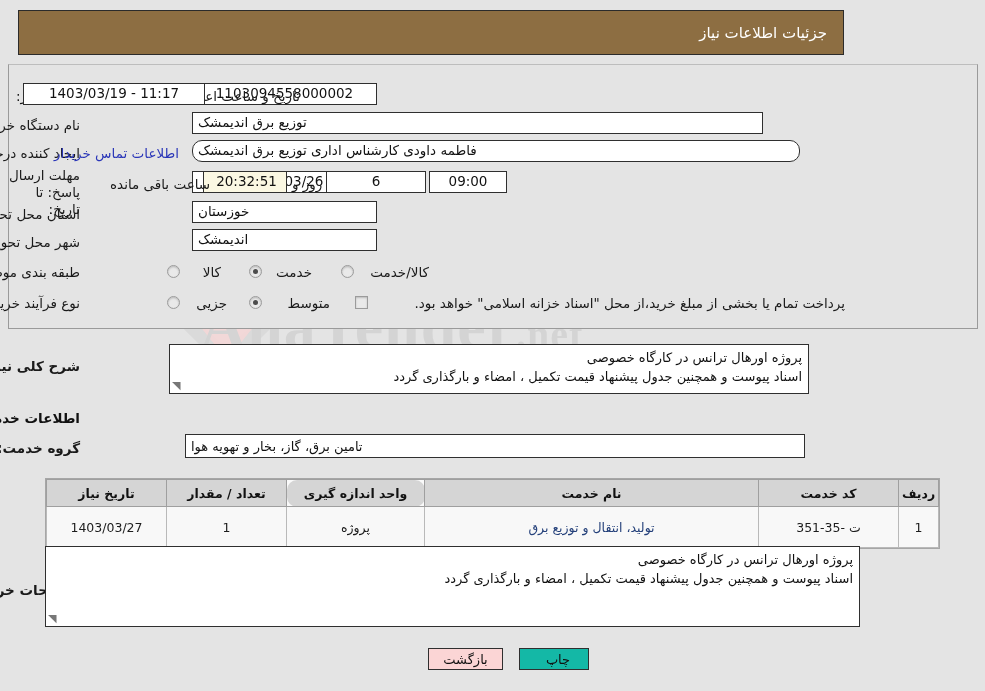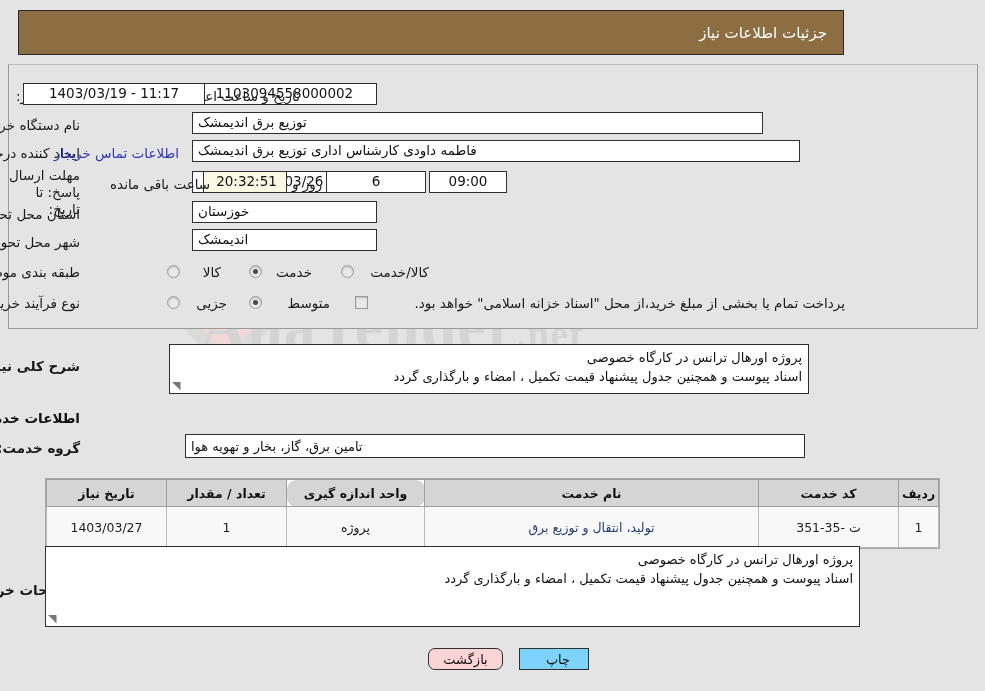--- a/index.html
+++ b/index.html
@@ -208,21 +208,21 @@
     border: 1px solid #2f2f2f;
     font-size: 13px;
     color: #111;
     display: flex;
     align-items: center;
     justify-content: center;
     z-index: 14;
     cursor: pointer;
     font-family: "DejaVu Sans", "Liberation Sans", sans-serif;
   }
-  .btn.print  { background: #7dd3fc; padding-left: 8px; }
+  .btn.print  { background: #14b8a6; padding-left: 8px; }
   .btn.back   { background: #fbd5d5; }
 
   .section-head {
     position: absolute;
     font-size: 13.5px;
     font-weight: bold;
     color: #111;
     z-index: 12;
     white-space: nowrap;
   }
@@ -247,21 +247,21 @@
 <div class="lbl" style="right:905px; top:88px;">شماره نیاز:</div>
 <div class="fld center" style="right:608px; top:83px; width:185px; height:22px;">1103094558000002</div>
 
 <div class="lbl" style="right:685px; top:88px;">تاریخ و ساعت اعلان عمومی:</div>
 <div class="fld center" style="right:780px; top:83px; width:182px; height:22px;">11:17 - 1403/03/19</div>
 
 <div class="lbl" style="right:905px; top:117px;">نام دستگاه خریدار:</div>
 <div class="fld right" style="right:222px; top:112px; width:571px; height:22px;margin-left:48px;">توزیع برق اندیمشک</div>
 
 <div class="lbl" style="right:905px; top:145px;">ایجاد کننده درخواست:</div>
-<div class="fld right" style="right:185px; top:140px; width:608px; height:22px;">فاطمه داودی کارشناس اداری توزیع برق اندیمشک</div>
+<div class="fld right" style="right:185px; top:140px; width:608px; height:22px;border-radius:10px;">فاطمه داودی کارشناس اداری توزیع برق اندیمشک</div>
 <div class="lbl link" style="right:806px; top:145px;">اطلاعات تماس خریدار</div>
 
 <div class="lbl" style="right:905px; top:167px; width:75px; white-space:normal; text-align:right;margin-left:10px;">مهلت ارسال پاسخ: تا تاریخ:</div>
 <div class="fld center" style="right:608px; top:171px; width:185px; height:22px;">1403/03/26</div>
 <div class="lbl" style="right:560px; top:176px;">ساعت</div>
 <div class="fld center" style="right:478px; top:171px; width:78px; height:22px;">09:00</div>
 
 <div class="fld center" style="right:565px; top:171px; width:0; height:0; border:none;"></div>
 
 <div class="fld center" style="right:620px; top:171px; width:0; height:0; border:none;"></div>
@@ -333,13 +333,13 @@
 </div>
 
 <div class="lbl bold" style="right:905px; top:582px;">توضیحات خریدار:</div>
 <div class="memo" style="right:125px; top:546px; width:815px; height:81px;">
   <span class="ln">پروژه اورهال ترانس در کارگاه خصوصی</span>
   <span class="ln">اسناد پیوست و همچنین جدول پیشنهاد قیمت تکمیل ، امضاء  و بارگذاری گردد</span>
   <span class="grip">◤</span>
 </div>
 
 <div class="btn print" style="left:519px; top:648px; width:70px;">چاپ</div>
-<div class="btn back" style="left:428px; top:648px; width:75px;border-radius:7px;">بازگشت</div>
+<div class="btn back" style="left:428px; top:648px; width:75px;">بازگشت</div>
 
 </body></html>

